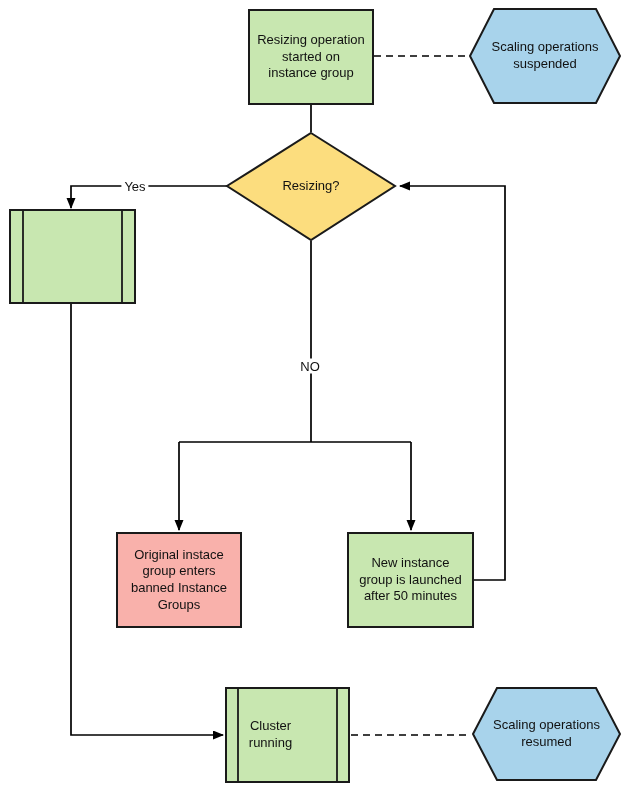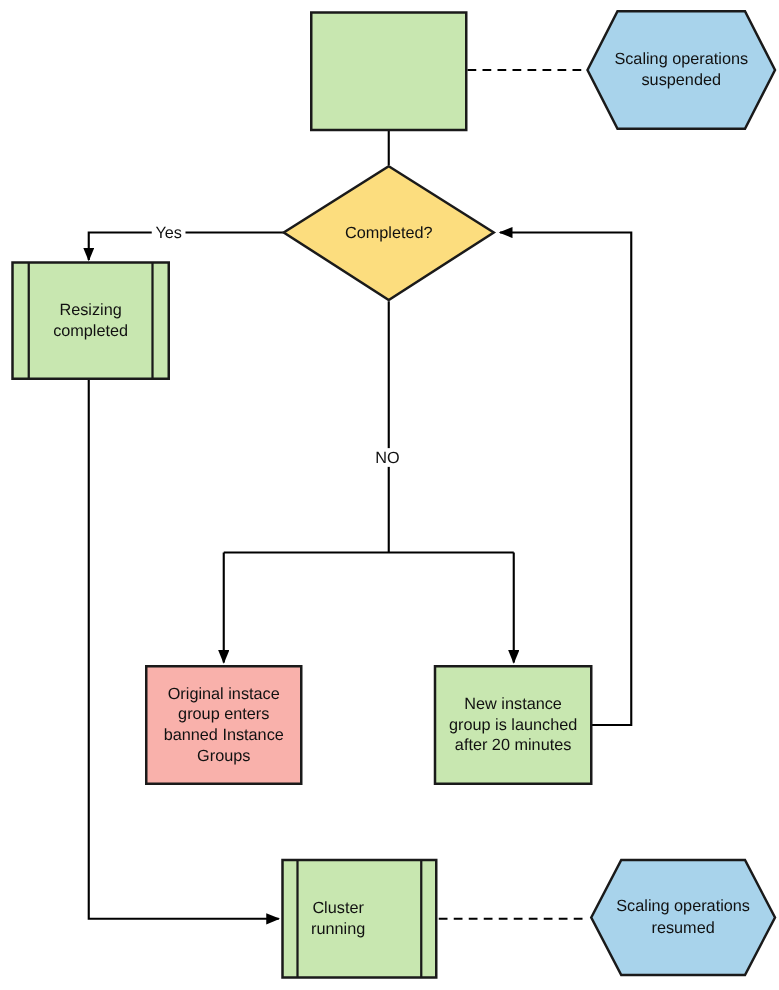--- a/index.html
+++ b/index.html
@@ -92,37 +92,38 @@
     <rect class="shape" x="117" y="533" width="124" height="94" fill="#f9b1ab"></rect>
 
     <rect class="shape" x="348" y="533" width="125" height="94" fill="#c8e7b0"></rect>
 
     <rect class="shape" x="226" y="688" width="123" height="94" fill="#c8e7b0"></rect>
     <path class="bars" d="M238,688 L238,782 M337,688 L337,782"></path>
 
     <polygon class="shape" points="473,734 497,688 596,688 620,734 596,780 497,780" fill="#a8d3eb"></polygon>
   </svg>
 
+  <div class="label" style="left:249px; top:10px; width:124px; height:94px;">Resizing operation
+started on
+instance group</div>
 
   <div class="label" style="left:470px; top:9px; width:150px; height:94px;">Scaling operations
 suspended</div>
 
-  <div class="label" style="left:227px; top:133px; width:168px; height:107px;">Completed?</div>
+  <div class="label" style="left:227px; top:133px; width:168px; height:107px;">Resizing?</div>
 
-  <div class="label" style="left:10px; top:210px; width:125px; height:93px;">Resizing
-completed</div>
 
   <div class="label" style="left:117px; top:533px; width:124px; height:94px;border-radius:31px;">Original instace
 group enters
 banned Instance
 Groups</div>
 
   <div class="label" style="left:348px; top:533px; width:125px; height:94px;">New instance
 group is launched
-after 20 minutes</div>
+after 50 minutes</div>
 
   <div class="label" style="left:209px; top:688px; width:123px; height:94px;">Cluster
 running</div>
 
   <div class="label" style="left:473px; top:688px; width:147px; height:92px;">Scaling operations
 resumed</div>
 
   <div class="edge-label" style="left:135px; top:186px;">Yes</div>
 
   <div class="edge-label" style="left:310px; top:366px;">NO</div>

